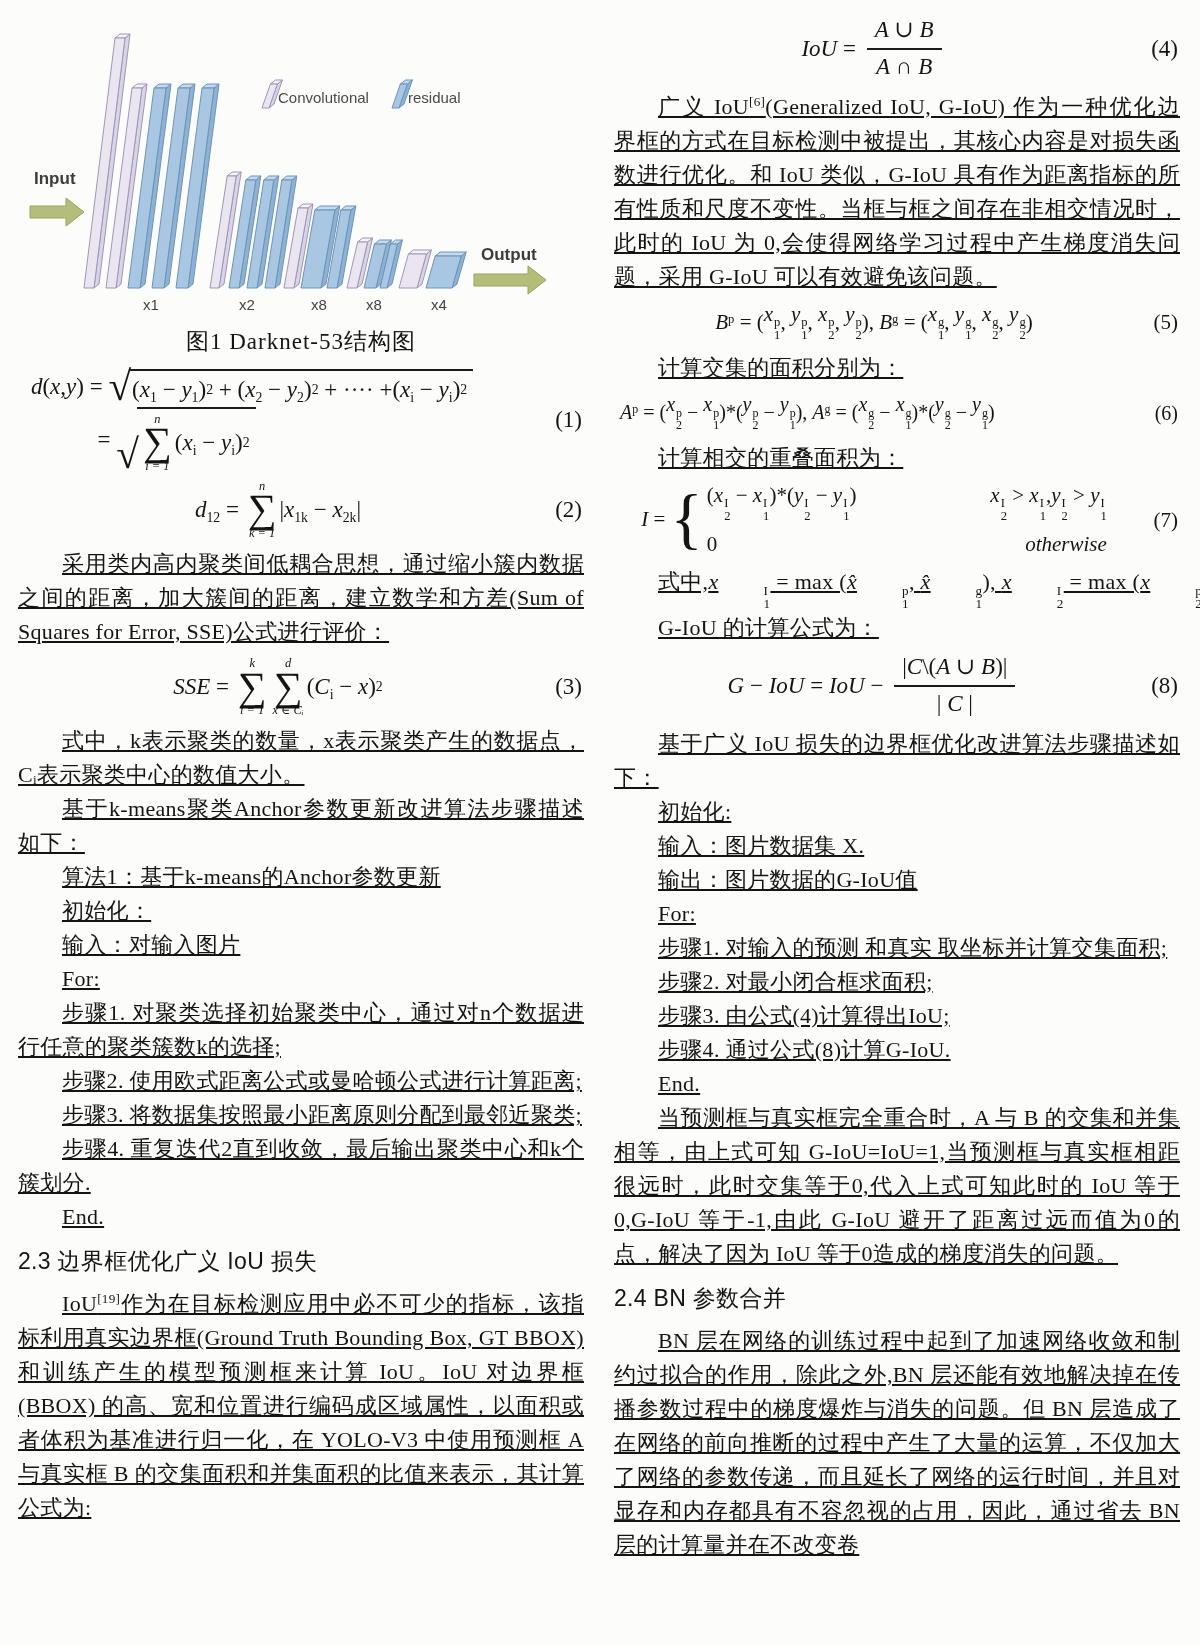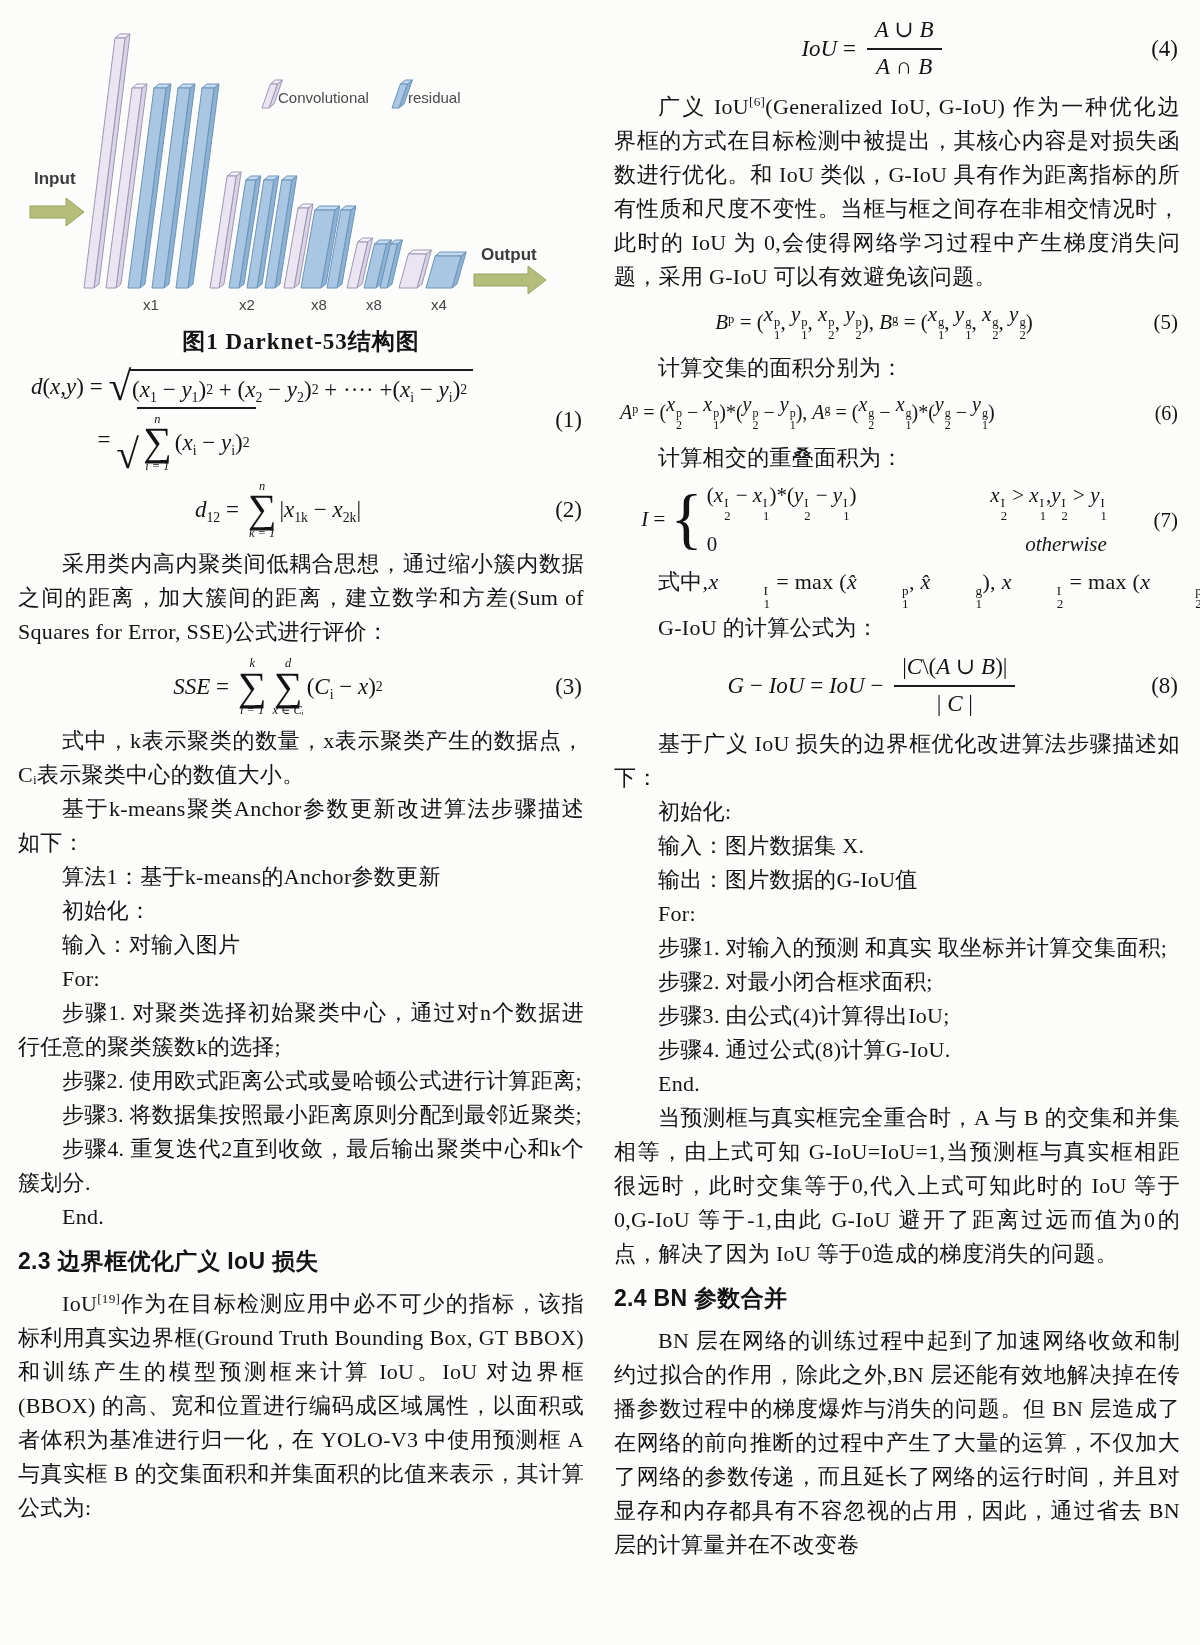--- a/index.html
+++ b/index.html
@@ -3,25 +3,25 @@
 <meta charset="utf-8">
 <style>
   html,body{margin:0;padding:0;}
   body{
     width:1200px;height:1645px;overflow:hidden;background:#fcfcfb;color:#141414;
     font-family:"Liberation Serif","DejaVu Serif",serif;
   }
   .page{display:flex;gap:30px;padding:8px 20px 0 18px;}
   .col{width:566px;}
   .p{font-size:22px;line-height:34px;text-align:justify;margin:0;letter-spacing:.3px;}
-  .indent{text-indent:2em;}
+  .indent{text-indent:2em;text-decoration:underline;}
   .p sup{font-size:60%;line-height:0;}
-  h3.sec{font-size:23px;font-weight:bold;margin:12px 0 10px;
+  h3.sec{font-size:23px;font-weight:normal;margin:12px 0 10px;
     font-family:"Liberation Sans","DejaVu Sans",sans-serif;letter-spacing:.3px;}
-  .fig-caption{text-align:center;font-weight:bold;font-size:23px;margin:2px 0 10px;
+  .fig-caption{text-align:center;font-weight:normal;font-size:23px;margin:2px 0 10px;
     font-family:"Liberation Serif",serif;letter-spacing:1px;}
   figure{margin:0;}
   svg text{font-family:"Liberation Sans","DejaVu Sans",sans-serif;fill:#4a4a4a;}
   svg .io-label{font-size:17px;fill:#3c3c3c;font-weight:bold;}
   svg .mult{font-size:15px;fill:#444;}
   svg .leg{font-size:15px;fill:#4a4a4a;}
 
   
   .eq-row{position:relative;margin:8px 0;font-size:23px;
     font-family:"Liberation Serif","DejaVu Serif",serif;}

